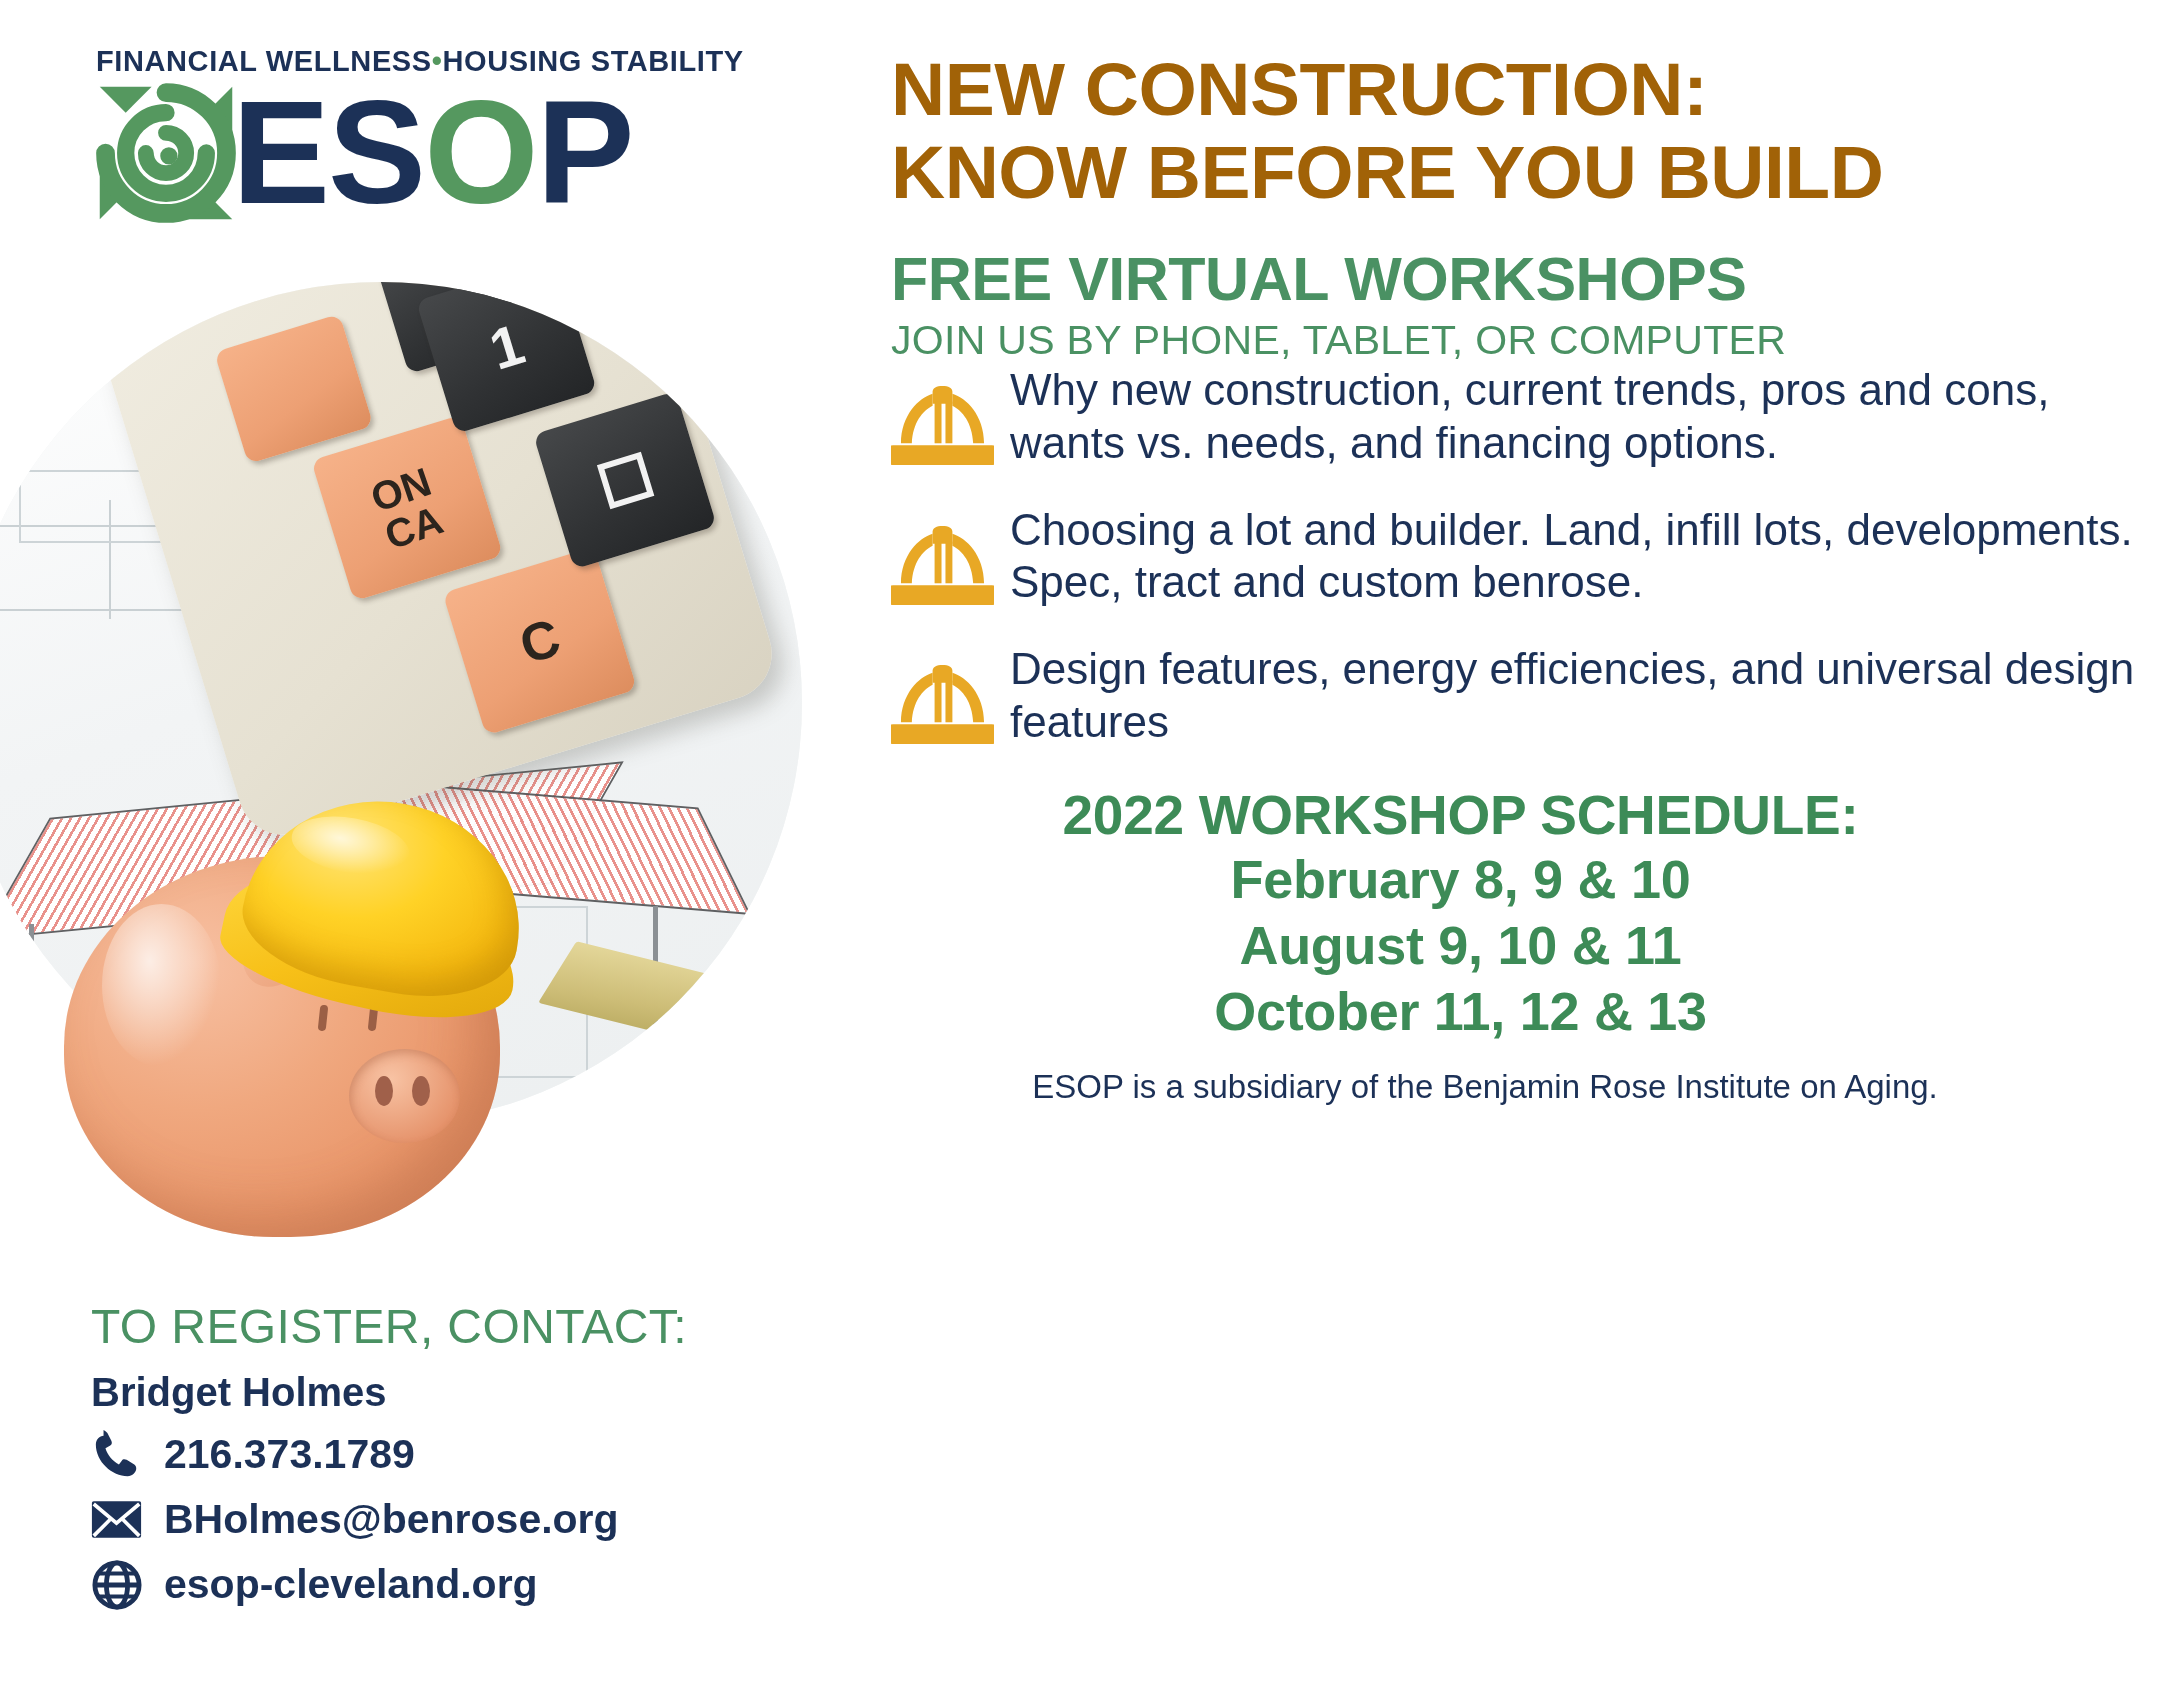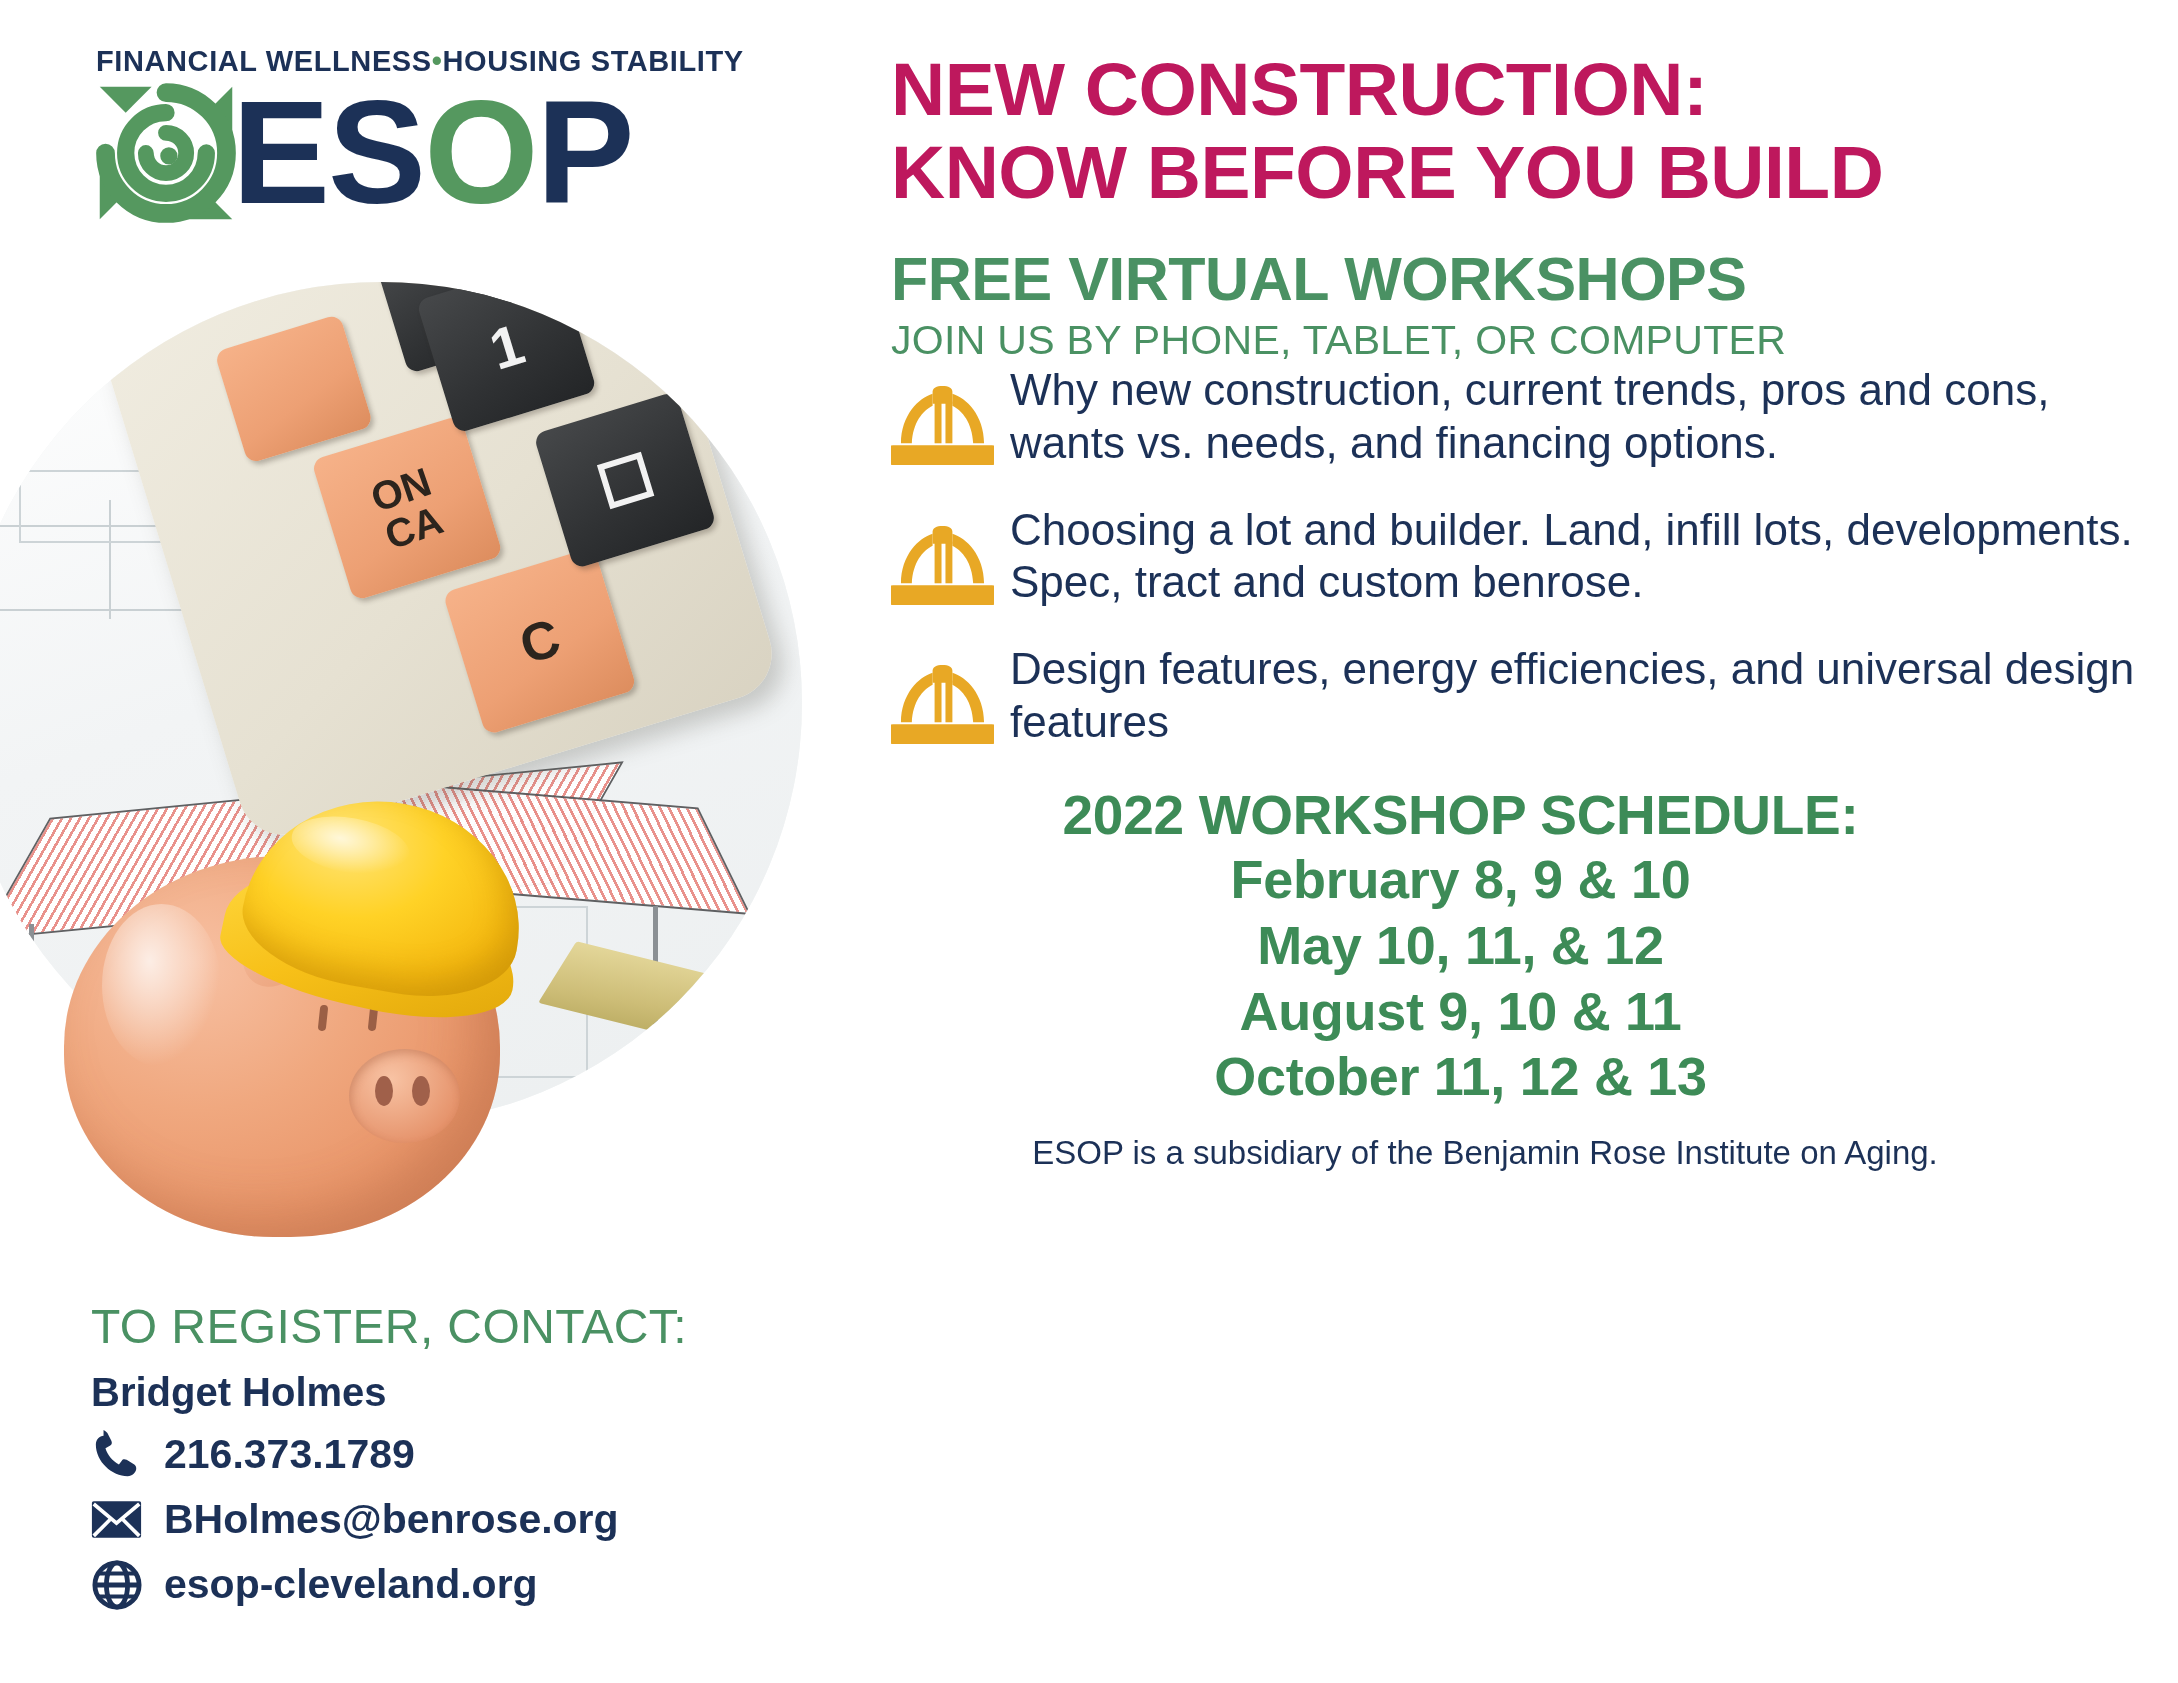--- a/index.html
+++ b/index.html
@@ -266,21 +266,21 @@
     position: absolute;
     left: 891px;
     top: 48px;
     width: 1267px;
   }
   #headline {
     font-family: "Liberation Sans", sans-serif;
     font-weight: bold;
     font-size: 75px;
     line-height: 1.10;
-    color: #be185d;
+    color: #a16207;
     letter-spacing: -0.5px;
   }
   #sub-head {
     margin-top: 34px;
     font-family: "Liberation Sans", sans-serif;
     font-weight: bold;
     font-size: 61px;
     color: #4a9163;
     line-height: 1.05;
     letter-spacing: -0.5px;
@@ -524,21 +524,20 @@
         </svg>
       </div>
       <div class="bullet-text">Design features, energy efficiencies, and  universal design features</div>
     </div>
 
   </div>
 
   <div id="schedule">
     <div id="sched-title">2022 WORKSHOP SCHEDULE:</div>
     <div class="sched-date">February 8, 9 &amp; 10</div>
-    <div class="sched-date">May 10, 11, &amp; 12</div>
     <div class="sched-date">August 9, 10 &amp; 11</div>
     <div class="sched-date">October 11, 12 &amp; 13</div>
   </div>
 
   <div id="footnote">ESOP is a subsidiary of the Benjamin Rose Institute on Aging.</div>
 </div>
 
 <div id="contact">
   <div id="contact-title">TO REGISTER, CONTACT:</div>
   <div id="contact-name">Bridget Holmes</div>

